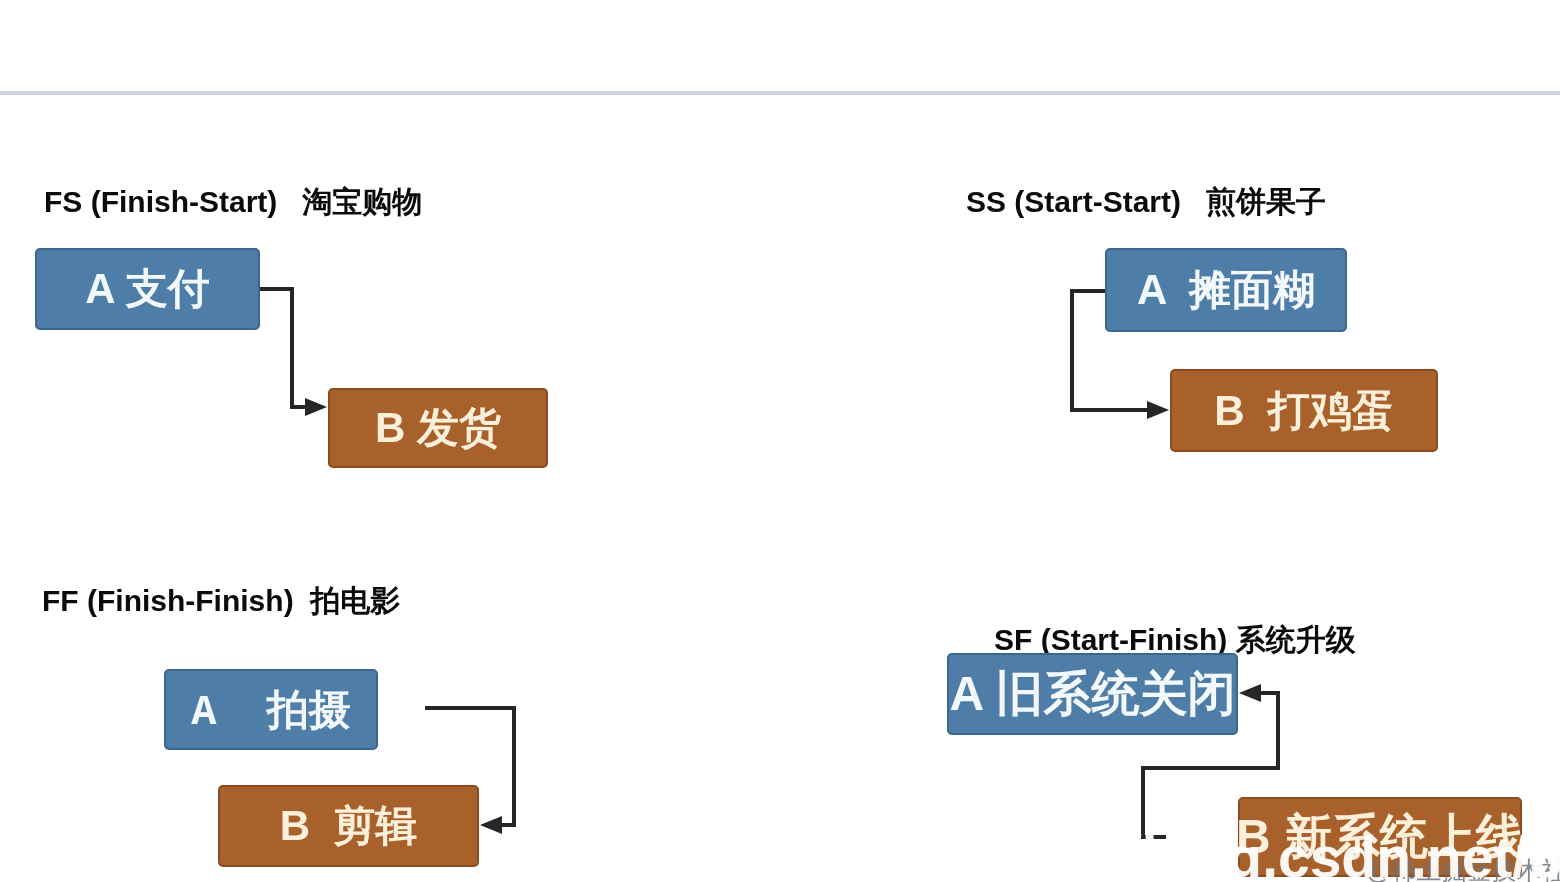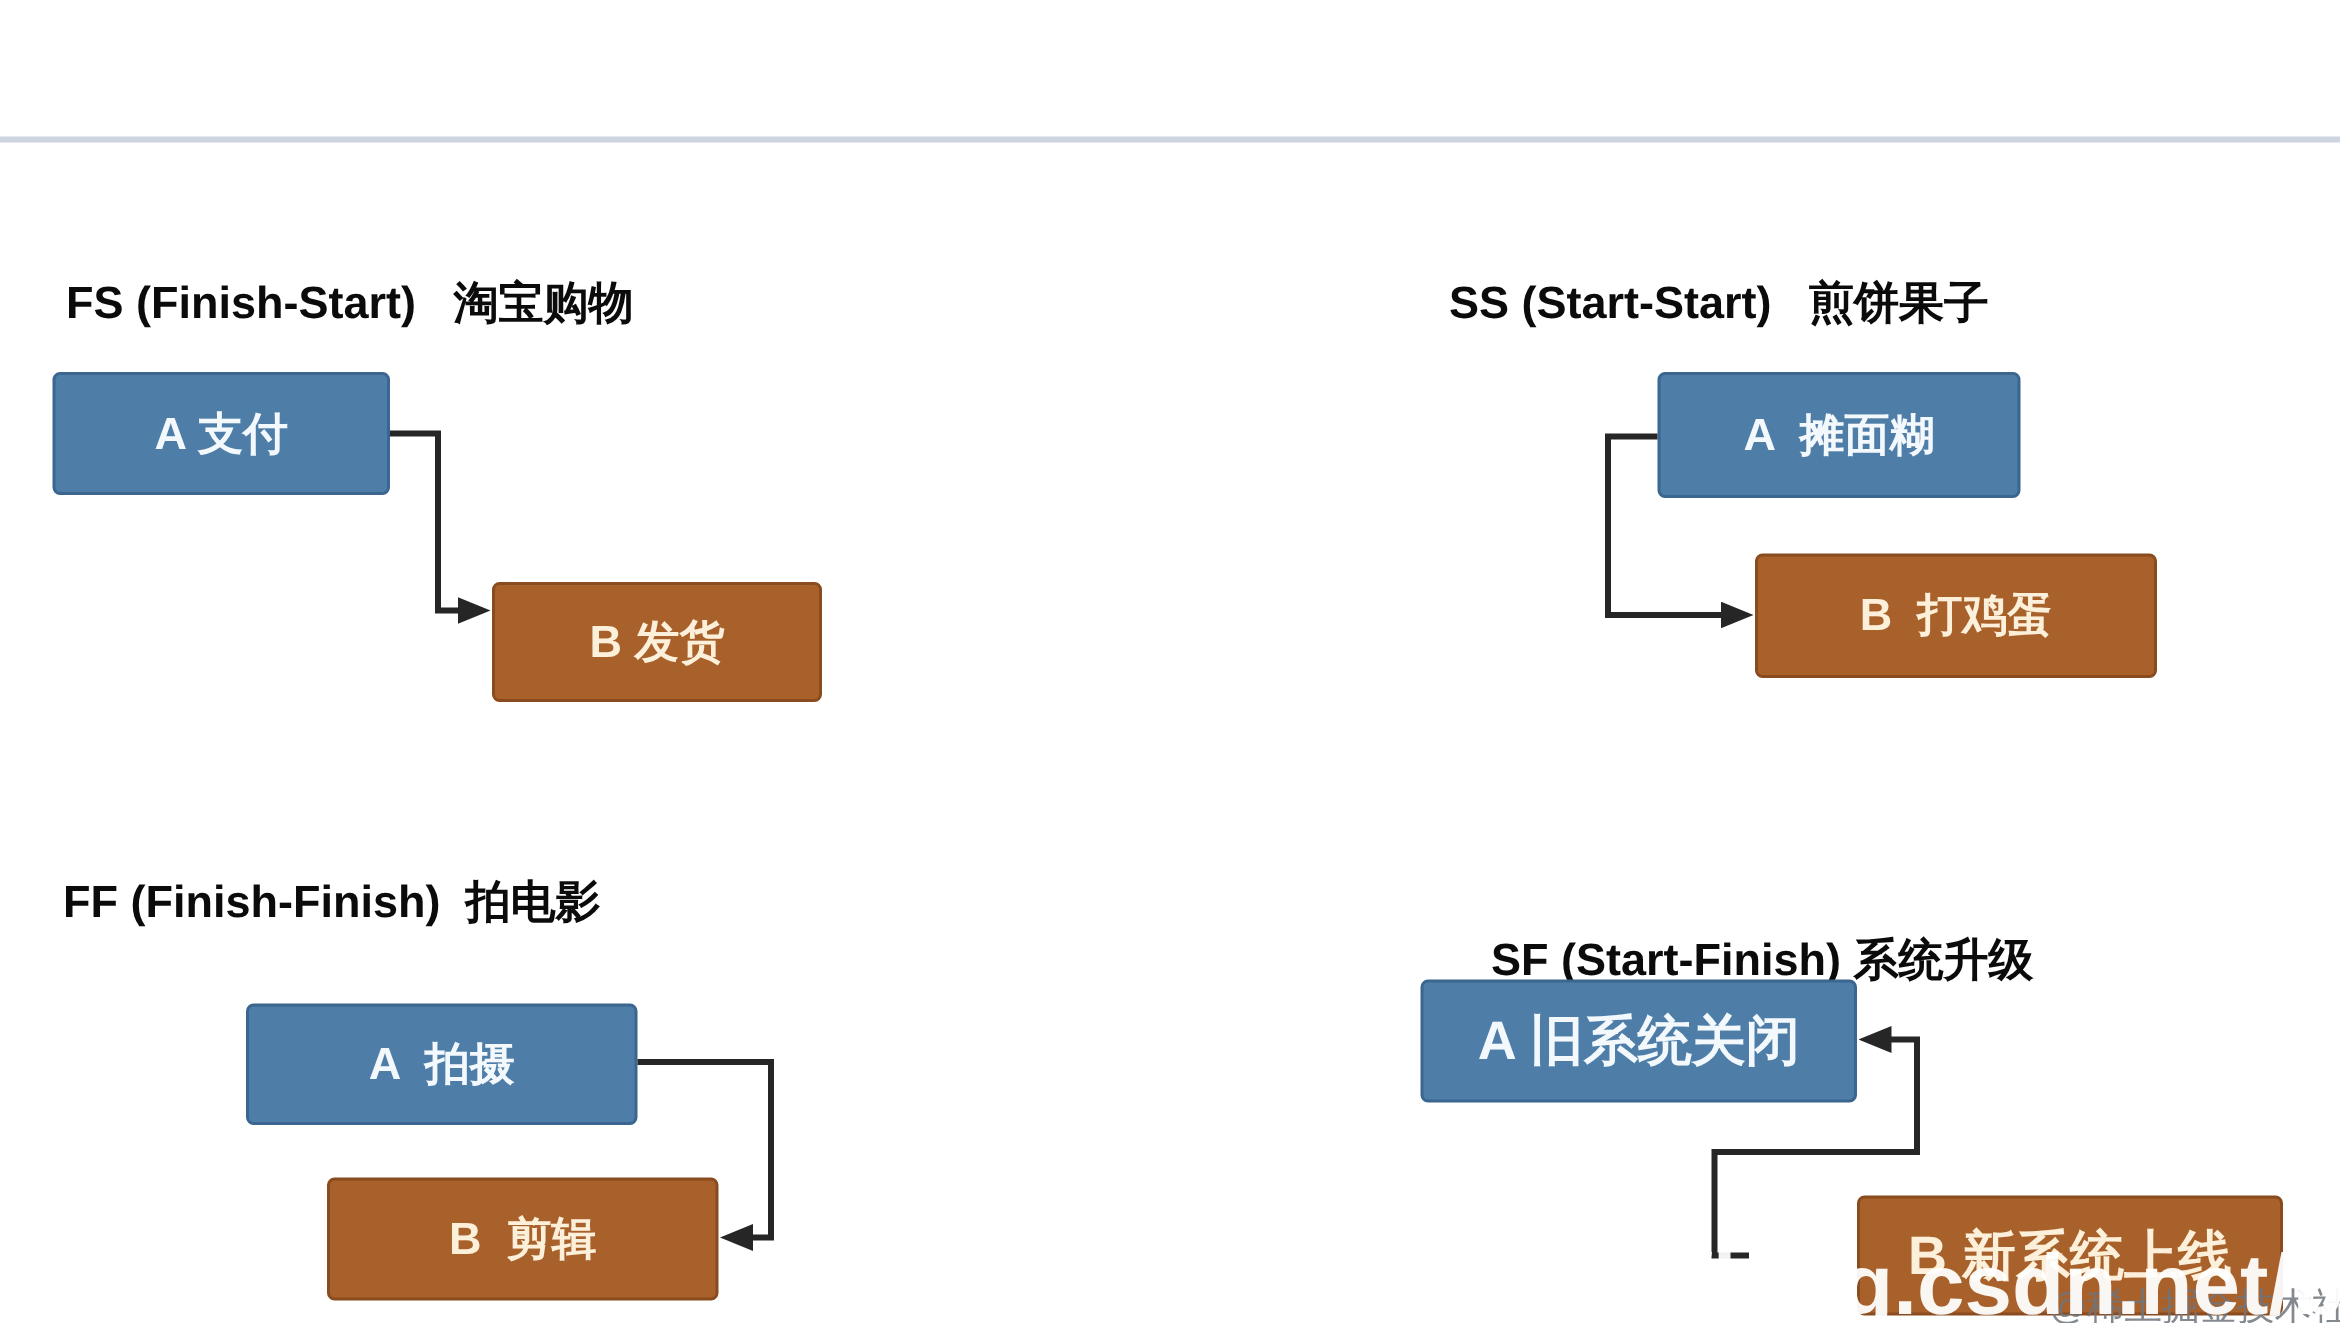--- a/index.html
+++ b/index.html
@@ -31,37 +31,37 @@
     font-size: 30px;
     font-weight: 700;
     color: var(--heading-text, #0b0b0b);
     white-space: pre;
   }
   .node {
     position: absolute;
     display: flex;
     align-items: center;
     justify-content: center;
-    font-size: 30px;
+    font-size: 42px;
     font-weight: 700;
     white-space: pre;
     border-radius: 5px;
     box-sizing: border-box;
   }
   .node.type-a {
     background: var(--activity-a-fill, #4e7da7);
     border: 2px solid var(--activity-a-border, #3a6690);
     color: var(--box-text-a, #f2f8fc);
   }
   .node.type-b {
     background: var(--activity-b-fill, #a9612b);
     border: 2px solid var(--activity-b-border, #8a4c1e);
     color: var(--box-text-b, #fdf0da);
   }
-  .node.small-text { font-size: 36px; }
+  .node.small-text { font-size: 48px; }
   #arrow-layer {
     position: absolute;
     left: 0; top: 0;
     width: 1560px; height: 882px;
     pointer-events: none;
   }
   #arrow-layer path.connector {
     fill: none;
     stroke: var(--arrow, #262626);
     stroke-width: 4px;
@@ -99,21 +99,21 @@
   </div>
 
   <div>
     <div class="quad-heading" style="left:966px; top:182px;">SS (Start-Start)   煎饼果子</div>
     <div class="node type-a" style="left:1105px; top:248px; width:242px; height:84px;">A  摊面糊</div>
     <div class="node type-b" style="left:1170px; top:369px; width:268px; height:83px;">B  打鸡蛋</div>
   </div>
 
   <div>
     <div class="quad-heading" style="left:42px; top:581px;">FF (Finish-Finish)  拍电影</div>
-    <div class="node type-a" style="left:164px; top:669px; width:261px; height:81px;">A  拍摄</div>
+    <div class="node type-a" style="left:164px; top:669px; width:214px; height:81px;font-family:Liberation Mono, monospace;">A  拍摄</div>
     <div class="node type-b" style="left:218px; top:785px; width:261px; height:82px;">B  剪辑</div>
   </div>
 
   <div>
     <div class="quad-heading" style="left:994px; top:581px;margin-top:39px;">SF (Start-Finish) 系统升级</div>
     <div class="node type-a small-text" style="left:947px; top:653px; width:291px; height:82px;">A 旧系统关闭</div>
     <div class="node type-b small-text" style="left:1210px; top:797px; width:284px; height:80px;margin-left:28px;">B 新系统上线</div>
   </div>
 
   <svg id="arrow-layer" viewBox="0 0 1560 882" xmlns="http://www.w3.org/2000/svg">

